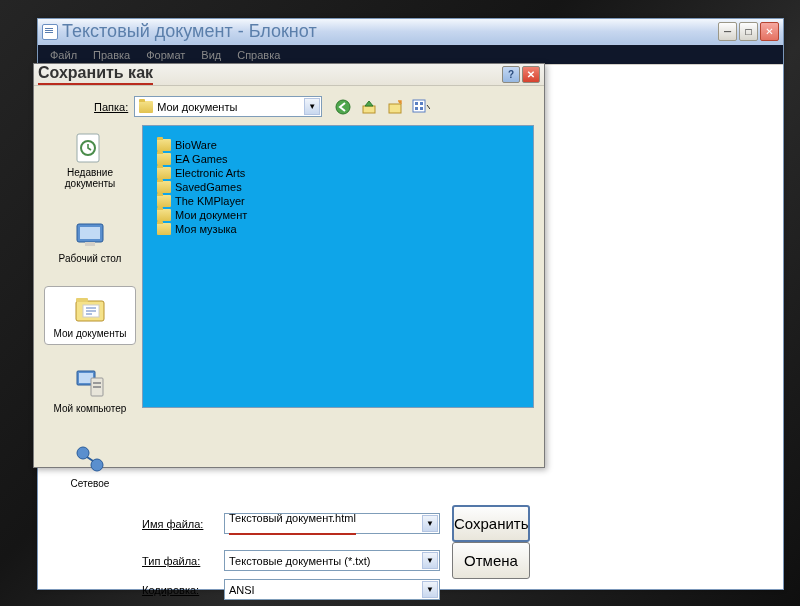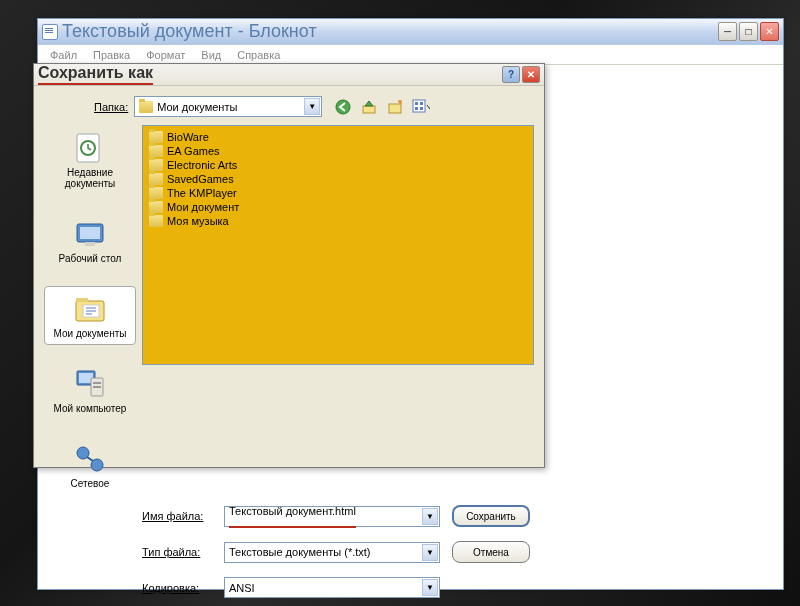--- a/index.html
+++ b/index.html
@@ -73,21 +73,21 @@
   font-size: 10px;
   cursor: pointer;
 }
 .win-btn.close {
   background: linear-gradient(to bottom, #f6a8a0 0%, #e47262 100%);
   border-color: #b54532;
   color: #fff;
 }
 .menubar {
   height: 20px;
-  background: #ffffff;
+  background: #0f172a;
   display: flex;
   align-items: center;
   padding: 0 4px;
   border-bottom: 1px solid #d4d0c8;
 }
 .menubar span {
   padding: 2px 8px;
   color: #888;
   font-size: 11px;
   cursor: default;
@@ -249,59 +249,59 @@
   align-items: center;
   justify-content: center;
 }
 .sidebar-label {
   font-size: 10px;
   text-align: center;
   line-height: 1.1;
 }
 .file-list {
   flex: 1;
-  height: 240px;
-  background: #eab308;
+  height: 283px;
+  background: #0ea5e9;
   border: 1px solid #7f9db9;
-  padding: 4px;
+  padding: 12px;
   overflow: auto;
 }
 .file-item {
   display: flex;
   align-items: center;
   gap: 4px;
   padding: 1px 2px;
   cursor: default;
 }
 .file-item .folder-icon-sm { margin-right: 0; }
 .bottom-form {
   margin-top: 10px;
   padding-left: 98px;
 }
 .form-row {
   display: flex;
   align-items: center;
   gap: 12px;
-  margin-bottom: 14px;
+  margin-bottom: 0;
 }
 .form-label {
   width: 70px;
   text-align: left;
   font-size: 11px;
 }
 .form-label .u { text-decoration: underline; }
 .combo-med { width: 216px; }
 .btn {
   width: 78px;
-  height: 22px;
+  height: 37px;
   background: linear-gradient(to bottom, #fdfdfd 0%, #e9e6db 100%);
   border: 1px solid #7a7a7a;
-  border-radius: 8px;
-  cursor: pointer;
-  font-size: 10px;
+  border-radius: 3px;
+  cursor: pointer;
+  font-size: 15px;
 }
 .btn.default {
   border-width: 2px;
   border-color: #5377a8;
 }
 svg { display: block; }
 </style>
 </head>
 <body>
 

